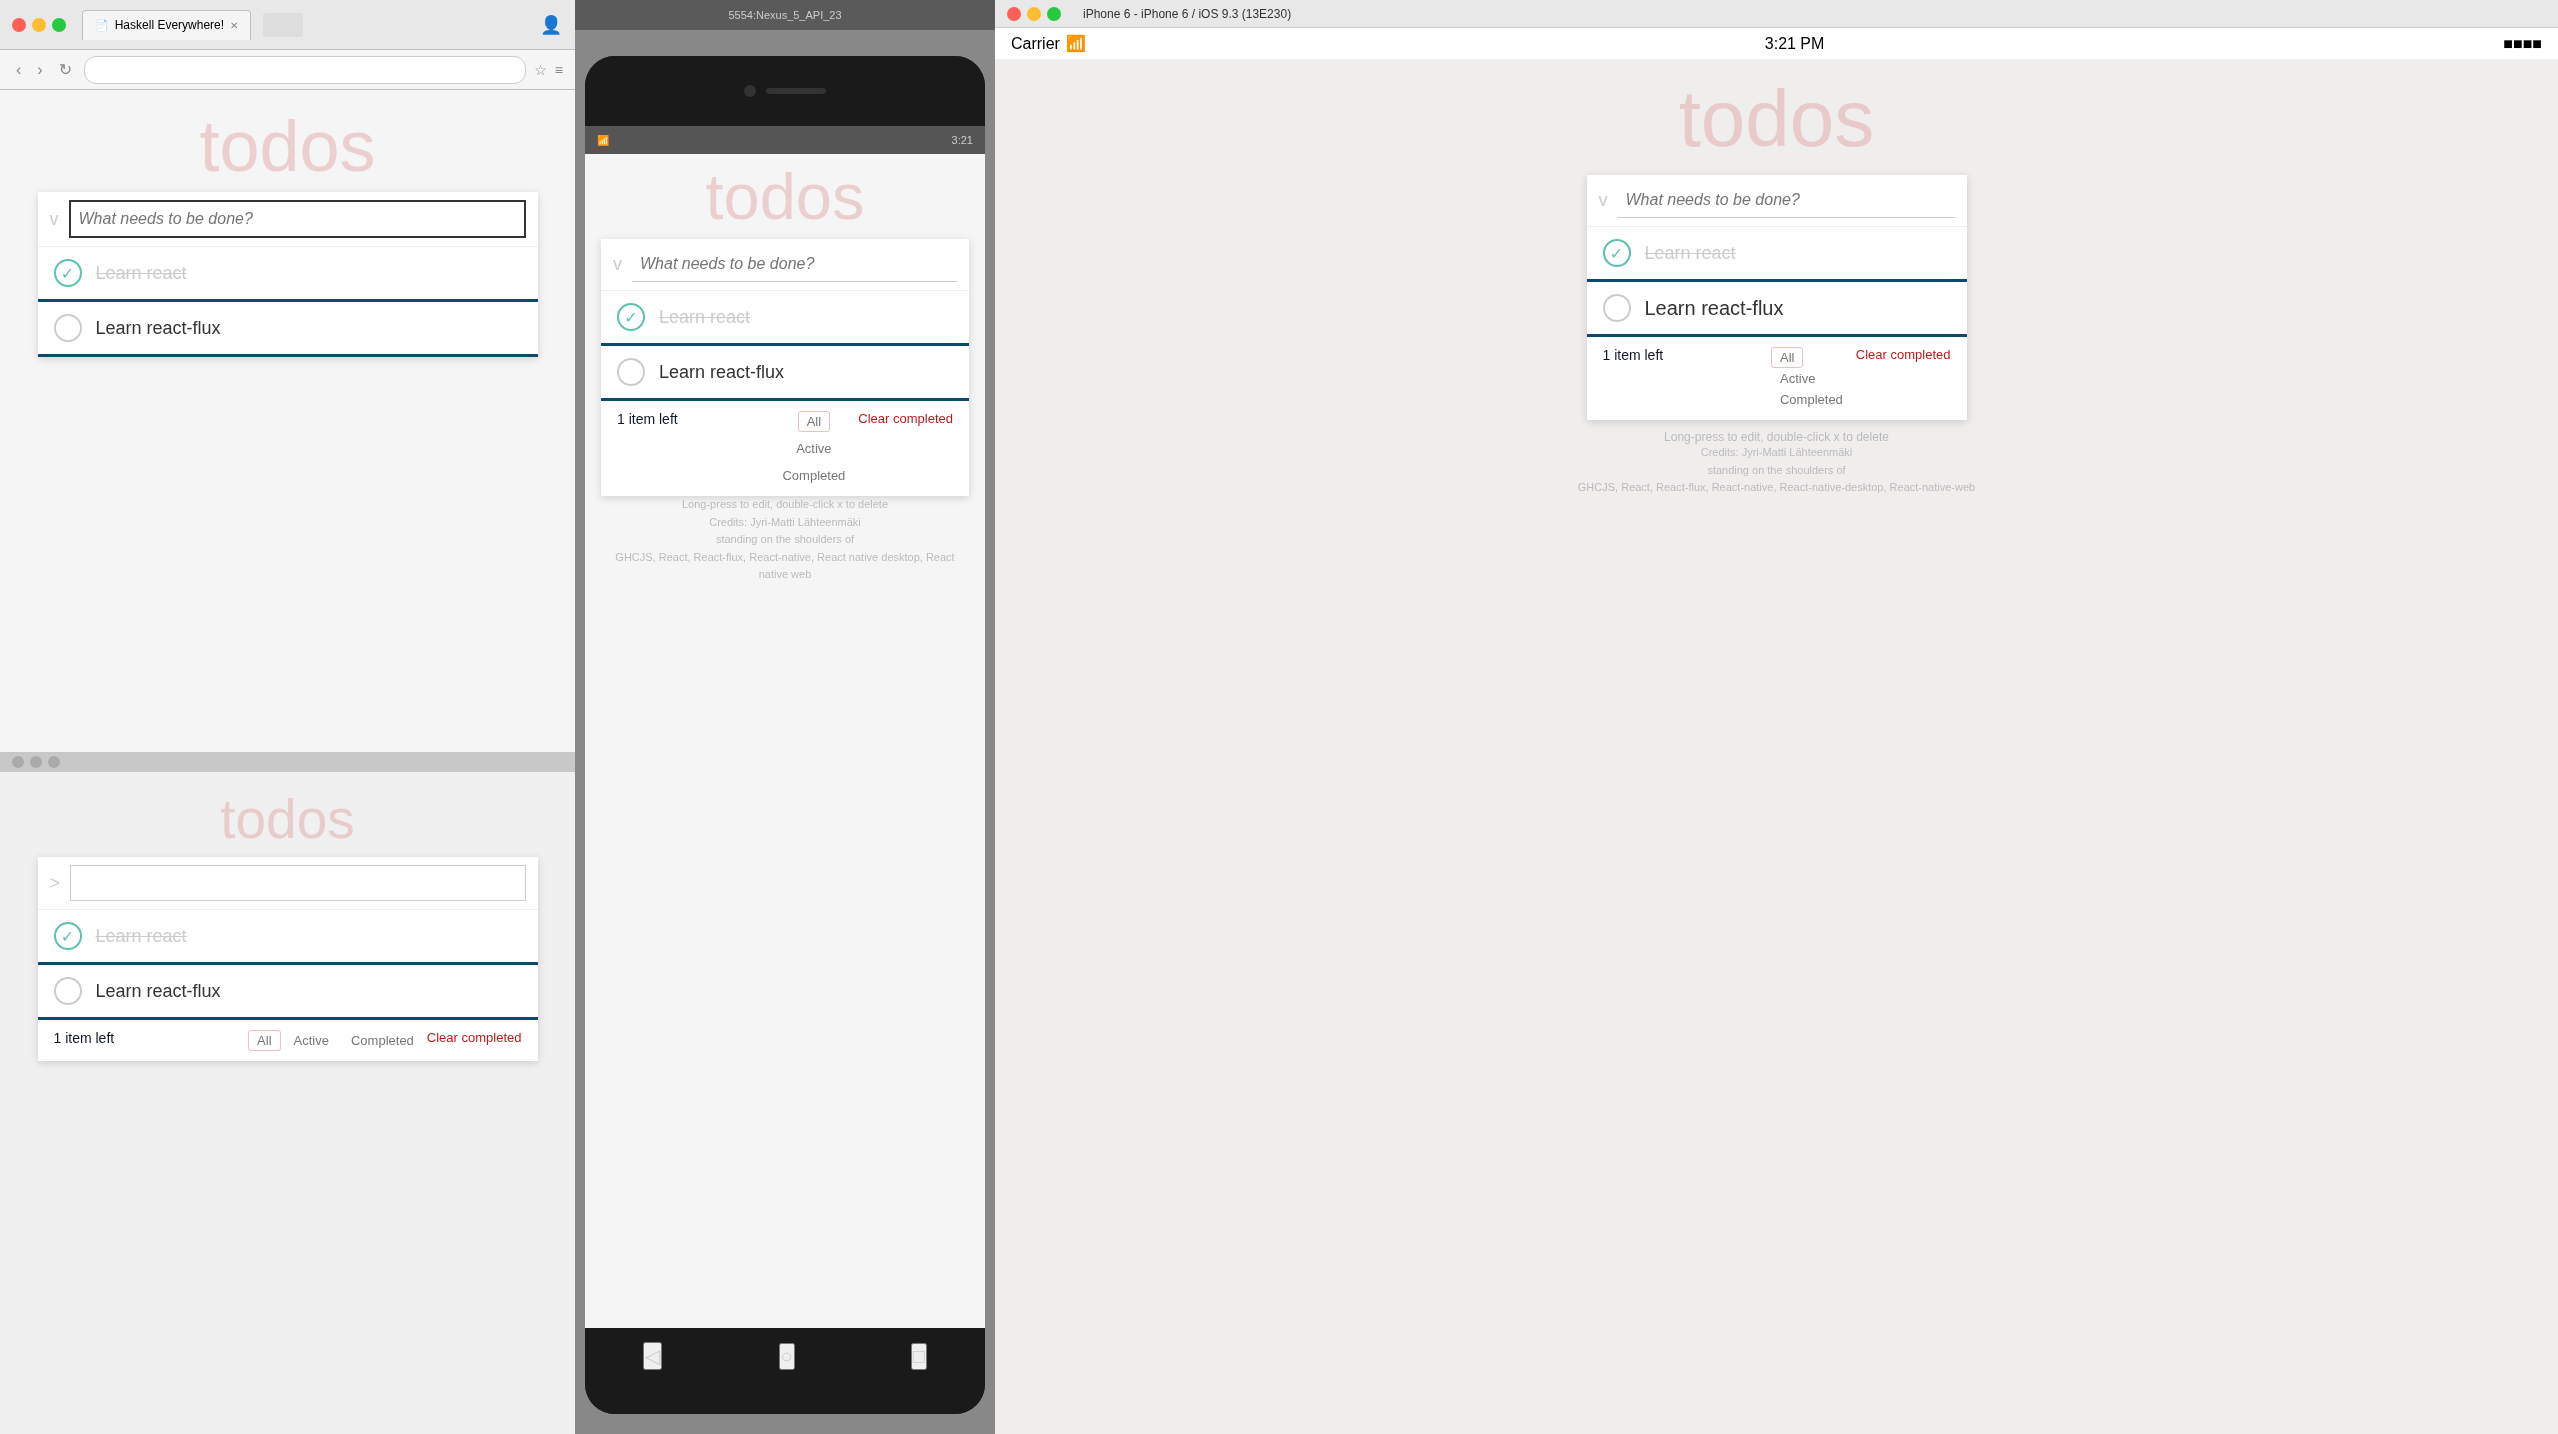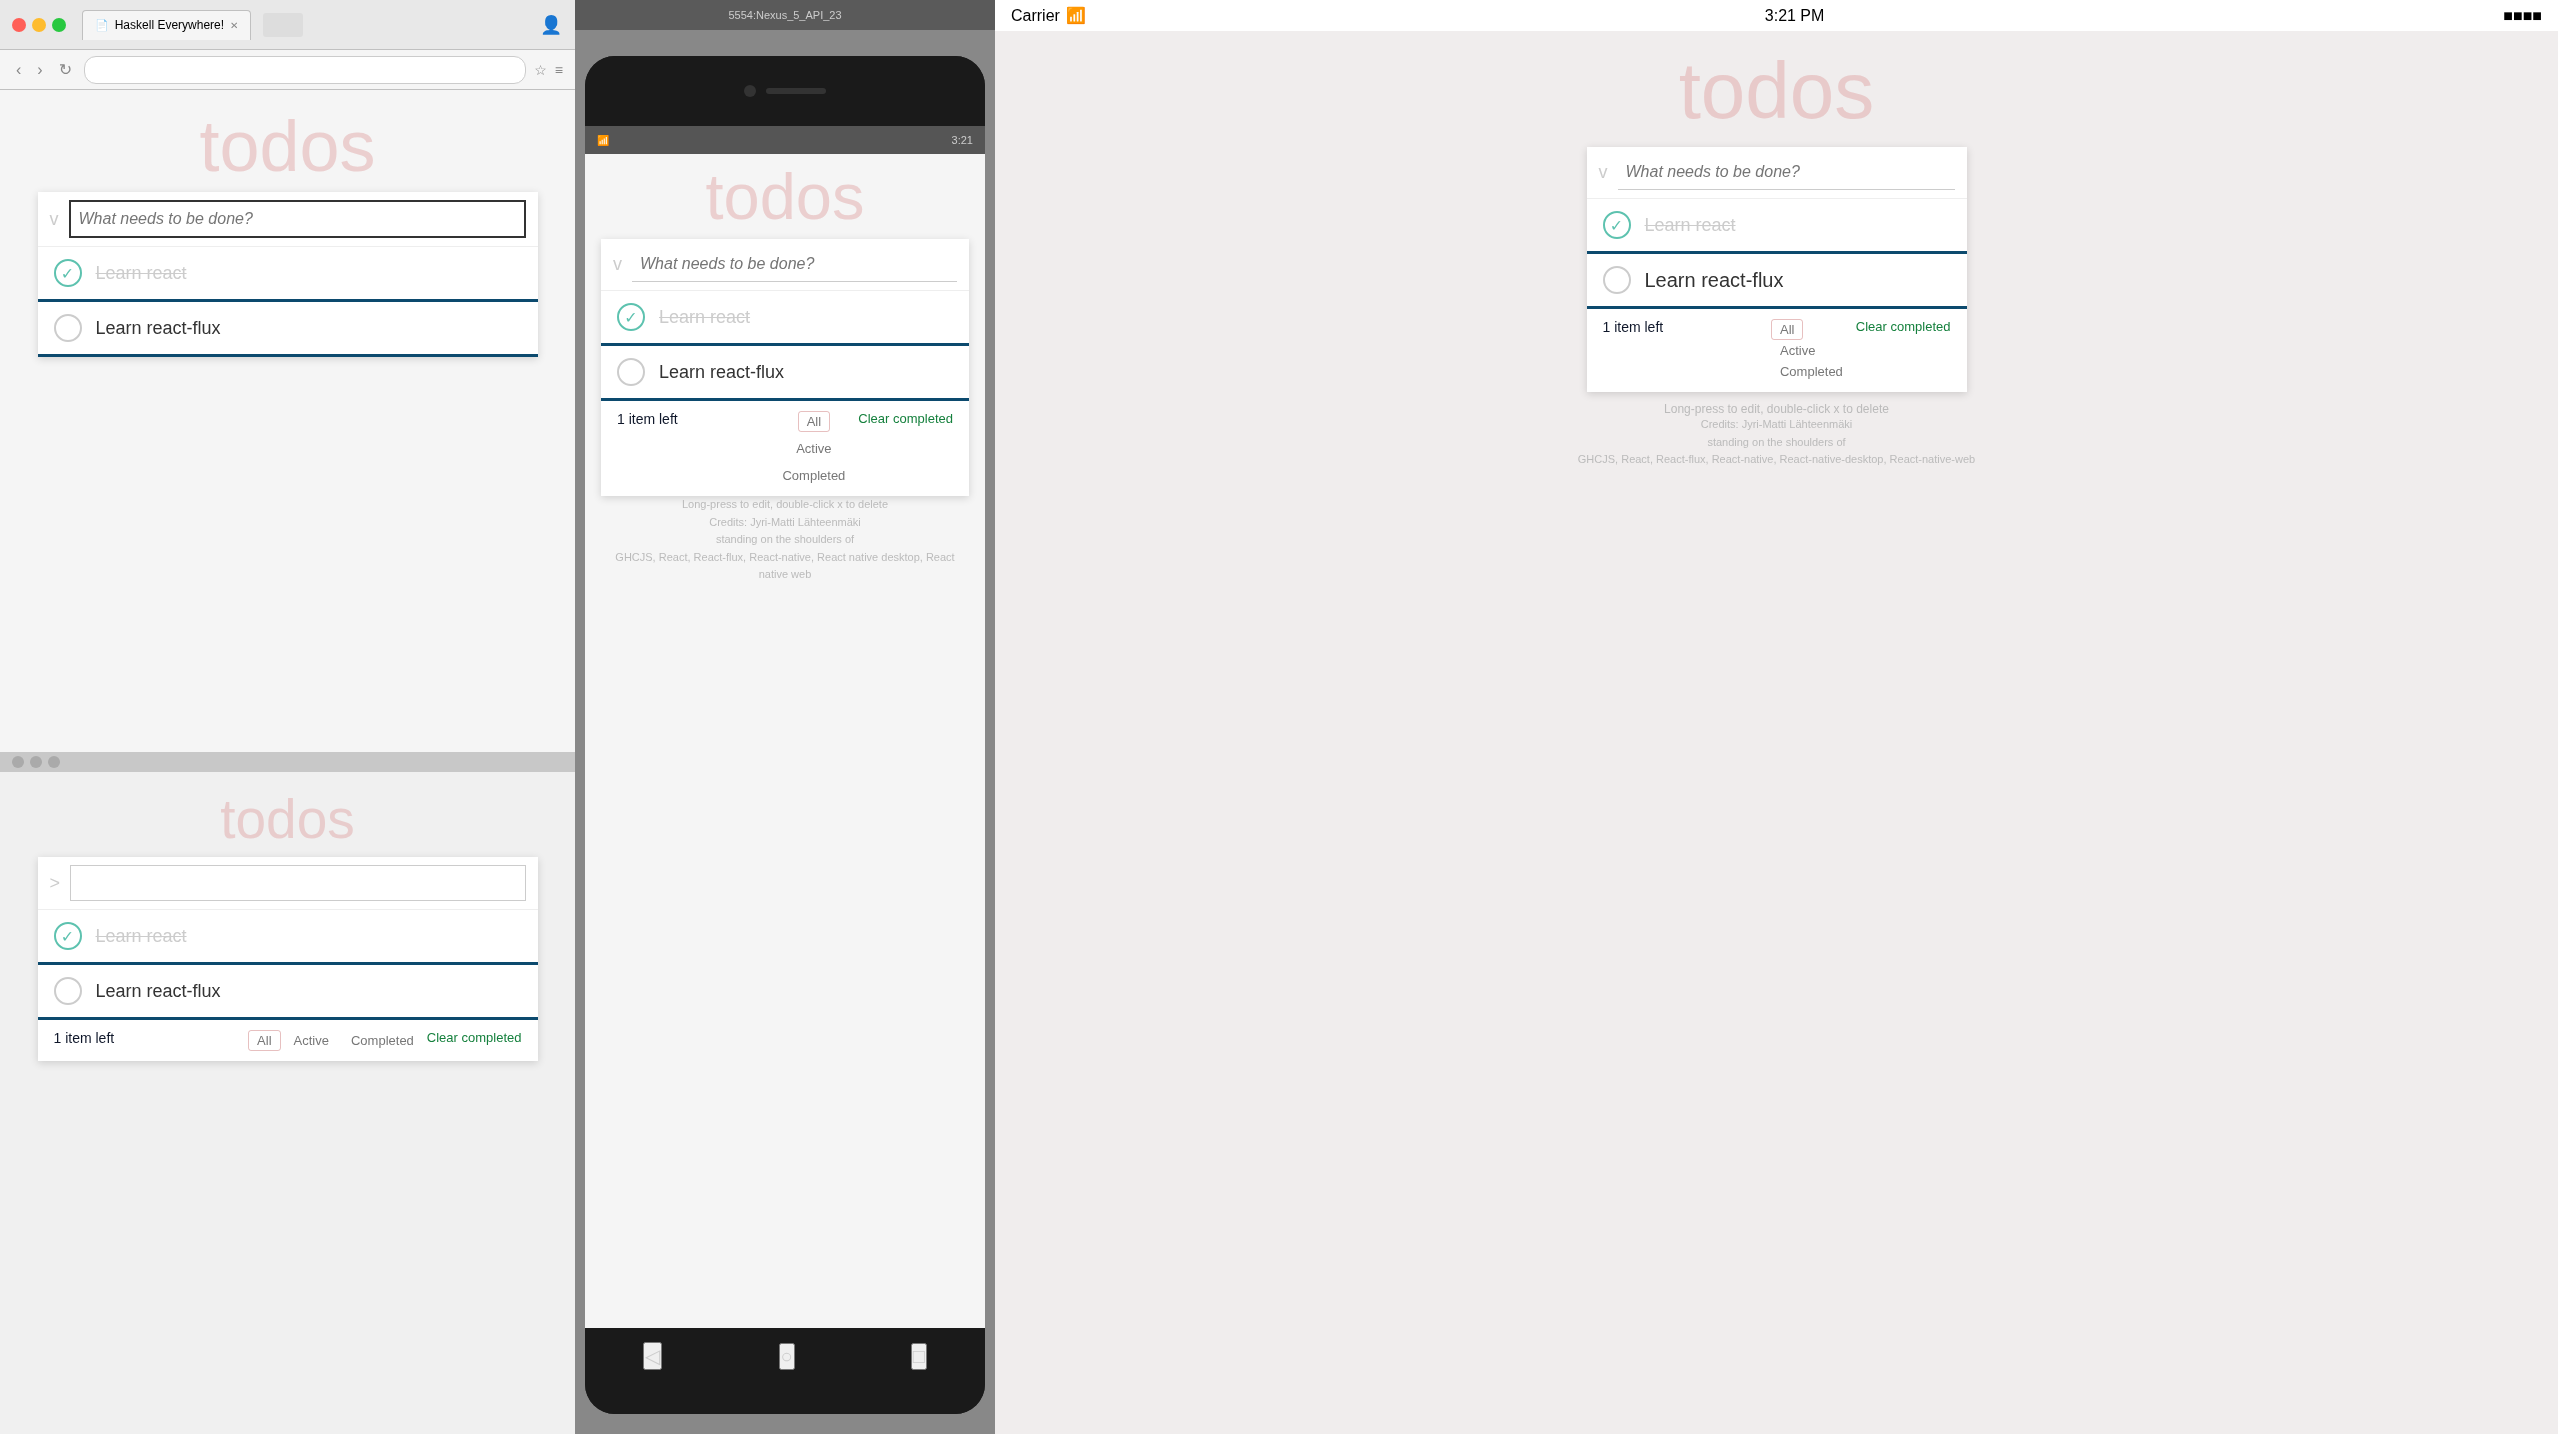--- a/index.html
+++ b/index.html
@@ -255,21 +255,21 @@
       color: #777;
     }
 
     .filter-btn.active {
       border-color: rgba(175, 47, 47, 0.3);
     }
 
     .clear-btn {
       background: none;
       border: none;
-      color: #15803d;
+      color: #b91c1c;
       cursor: pointer;
       font-size: 13px;
     }
 
     
     .android-section {
       width: 420px;
       height: 1434px;
       background: #888;
       display: flex;
@@ -579,20 +579,28 @@
       <button class="android-nav-btn">○</button>
       <button class="android-nav-btn">□</button>
     </div>
 
     <div class="android-bottom-bezel"></div>
   </div>
 </div>
 
 <div class="ios-section">
 
+  <div class="ios-titlebar">
+    <div class="traffic-lights">
+      <div class="traffic-light tl-red"></div>
+      <div class="traffic-light tl-yellow"></div>
+      <div class="traffic-light tl-green"></div>
+    </div>
+    <span class="ios-title-text">iPhone 6 - iPhone 6 / iOS 9.3 (13E230)</span>
+  </div>
 
   <div class="ios-status-bar">
     <div style="display:flex;align-items:center;gap:6px;justify-content:space-between;">
       <span>Carrier</span>
       <span>📶</span>
     </div>
     <span>3:21 PM</span>
     <span>■■■■</span>
   </div>
 

